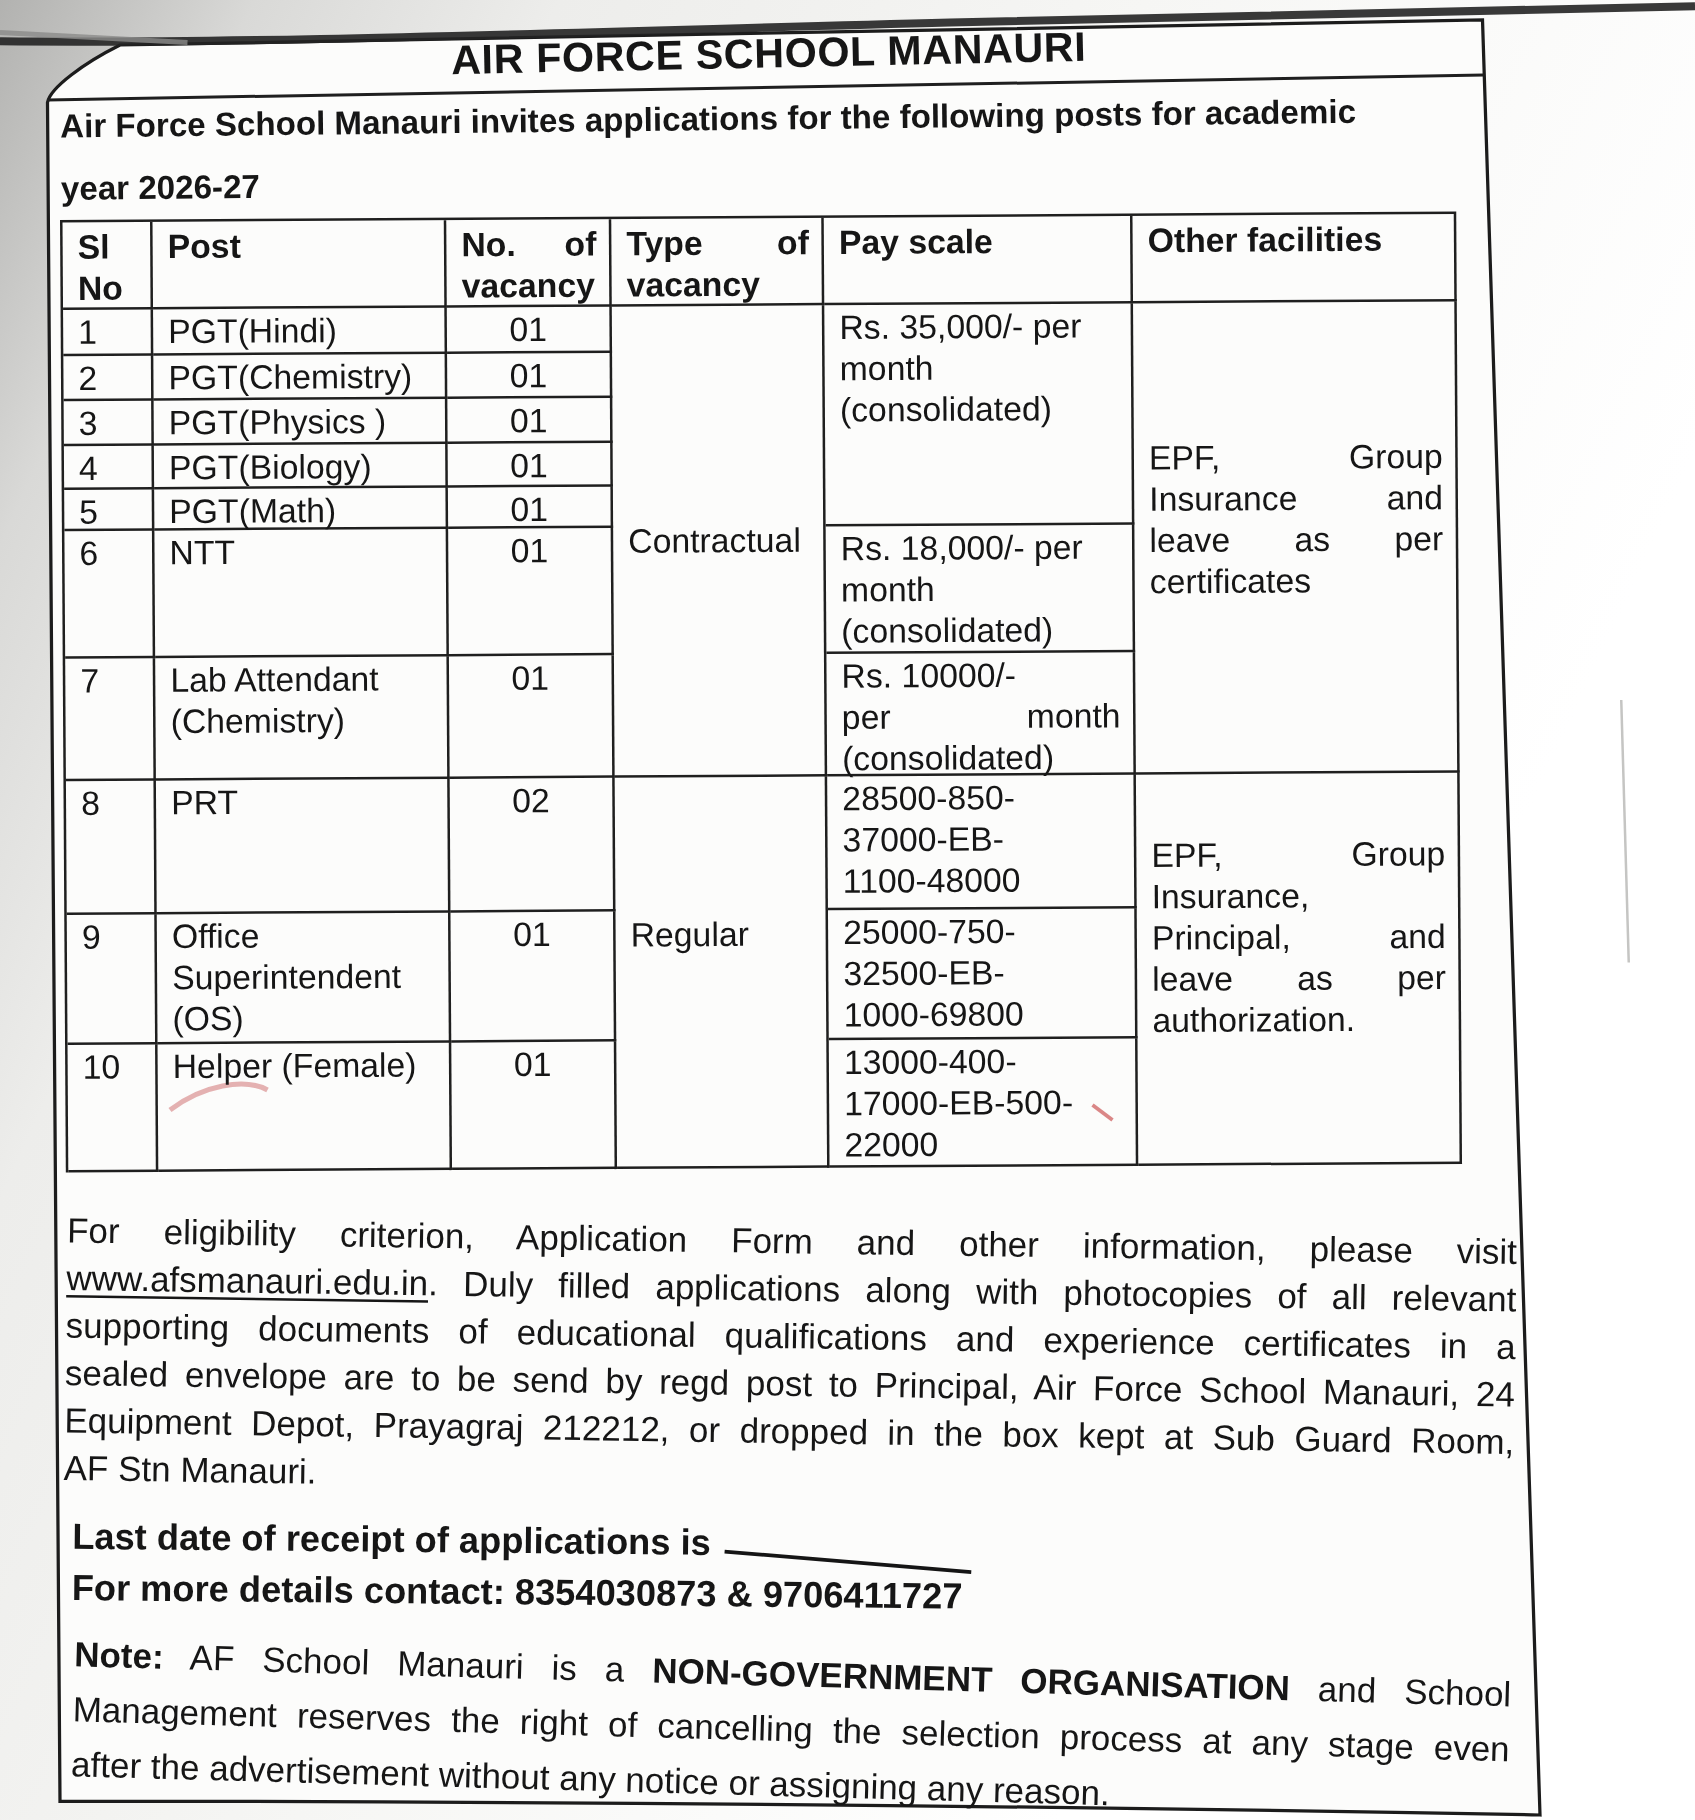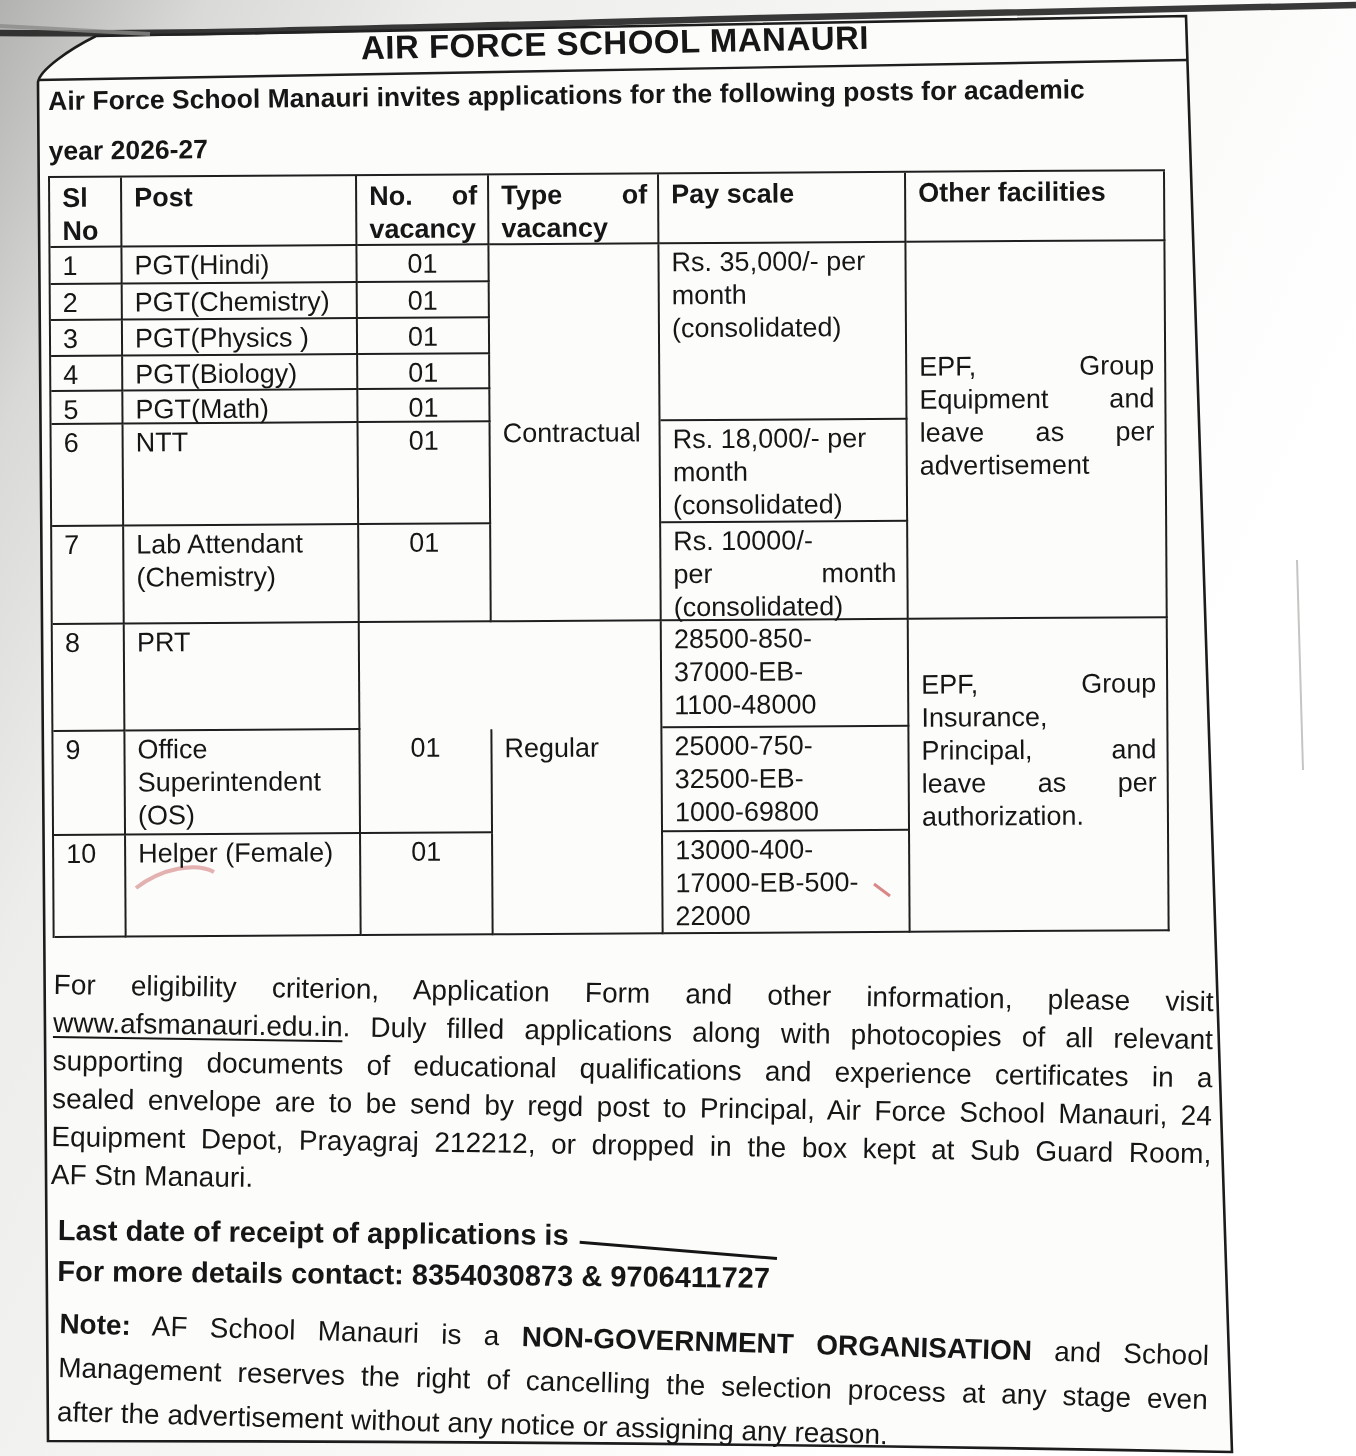--- a/index.html
+++ b/index.html
@@ -128,20 +128,21 @@
     <div class="c" style="grid-area:7/1/8/2">6</div>
     <div class="c" style="grid-area:7/2/8/3">NTT</div>
     <div class="c num" style="grid-area:7/3/8/4">01</div>
 
     <div class="c" style="grid-area:8/1/9/2">7</div>
     <div class="c" style="grid-area:8/2/9/3">Lab Attendant (Chemistry)</div>
     <div class="c num" style="grid-area:8/3/9/4">01</div>
 
     <div class="c" style="grid-area:9/1/10/2">8</div>
     <div class="c" style="grid-area:9/2/10/3">PRT</div>
+    <div class="c num" style="grid-area:9/3/10/4">02</div>
 
     <div class="c" style="grid-area:10/1/11/2">9</div>
     <div class="c" style="grid-area:10/2/11/3">Office Superintendent (OS)</div>
     <div class="c num" style="grid-area:10/3/11/4">01</div>
 
     <div class="c" style="grid-area:11/1/12/2">10</div>
     <div class="c" style="grid-area:11/2/12/3">Helper (Female)</div>
     <div class="c num" style="grid-area:11/3/12/4">01</div>
 
     <div class="c type-cell" style="grid-area:2/4/9/5">Contractual</div>
@@ -214,30 +215,30 @@
           <span>22000</span>
         </div>
       </div>
 
     <div class="c vcenter fac-con" style="grid-area:2/6/9/7">
         <div class="jl sp">
           <span>EPF,</span>
           <span>Group</span>
         </div>
         <div class="jl sp">
-          <span>Equipment</span>
+          <span>Insurance</span>
           <span>and</span>
         </div>
         <div class="jl sp">
           <span>leave</span>
           <span>as</span>
           <span>per</span>
         </div>
         <div class="jl">
-          <span>advertisement</span>
+          <span>certificates</span>
         </div>
       </div>
     <div class="c vcenter fac-reg" style="grid-area:9/6/12/7">
         <div class="jl sp">
           <span>EPF,</span>
           <span>Group</span>
         </div>
         <div class="jl">
           <span>Insurance,</span>
         </div>

